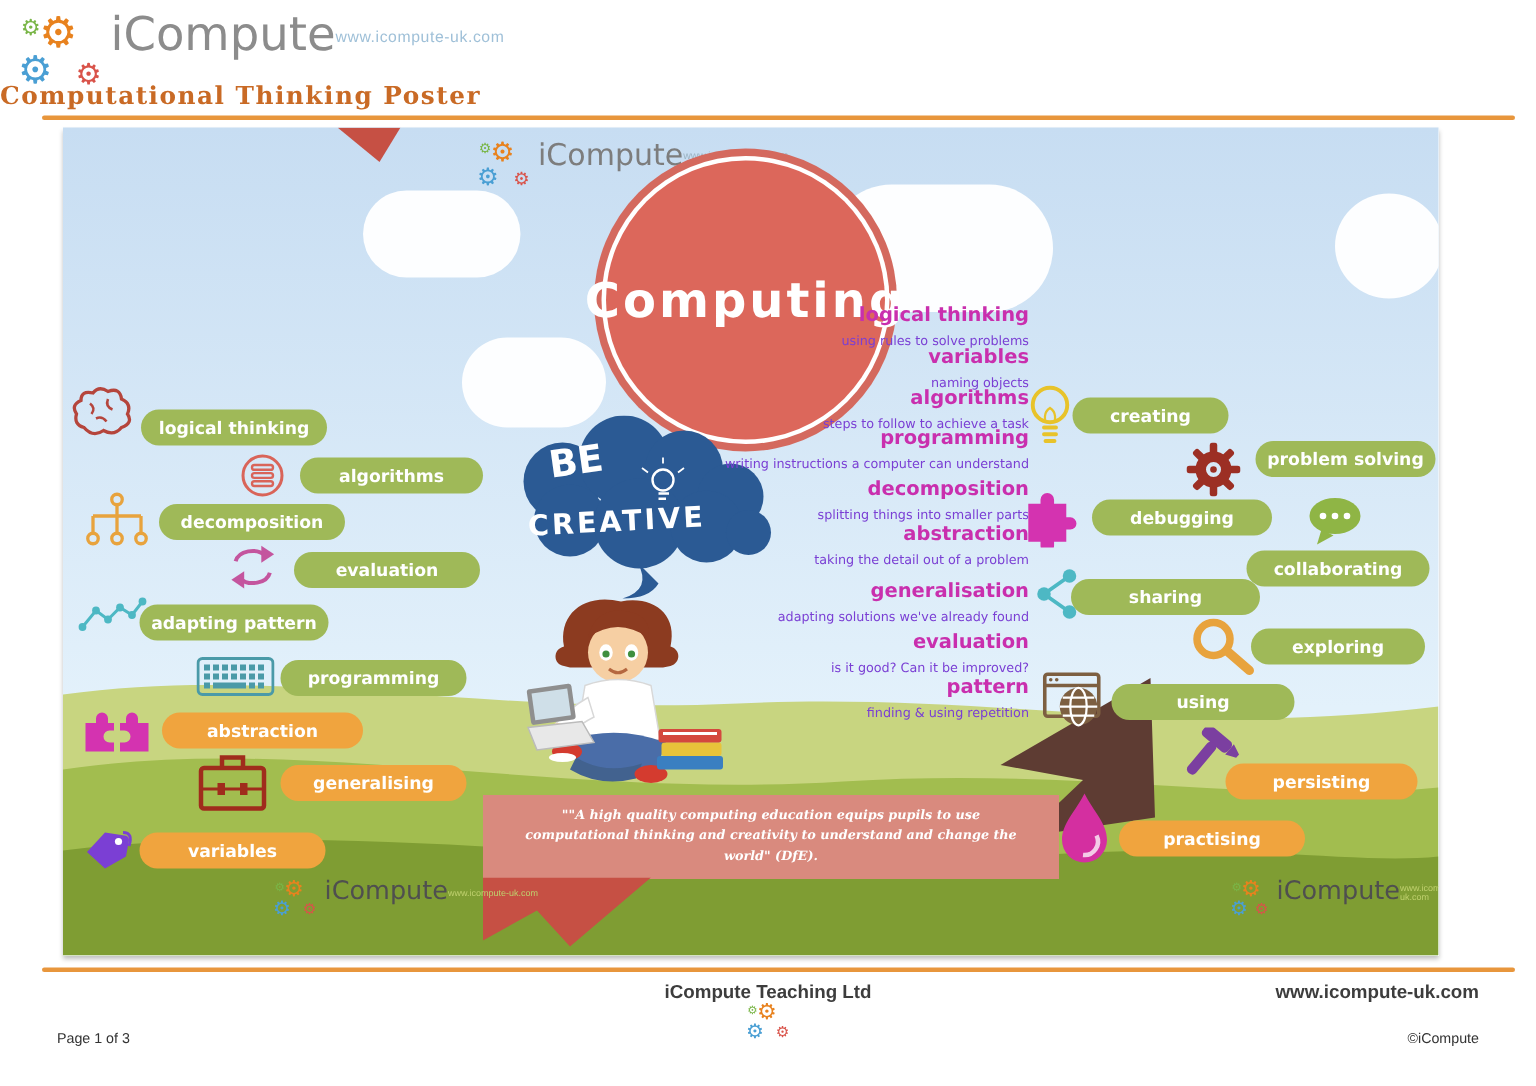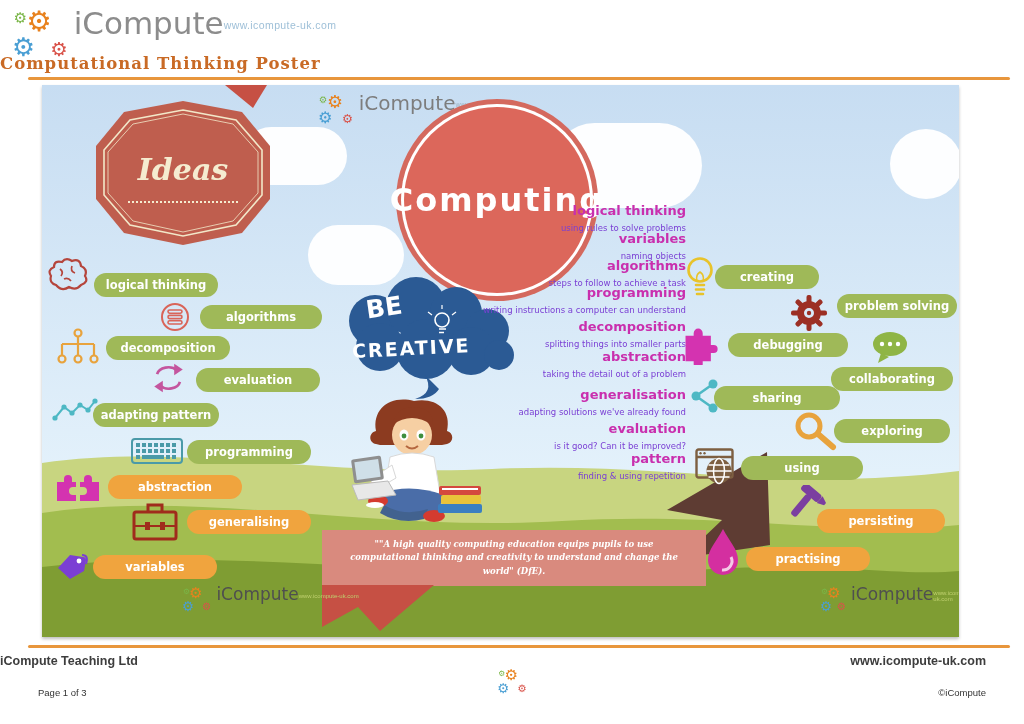--- a/index.html
+++ b/index.html
@@ -61,21 +61,21 @@
   .be{position:absolute;left:26px;top:16px;font-family:"DejaVu Sans",sans-serif;font-weight:bold;
       font-size:25px;color:#fff;transform:rotate(-8deg);}
   .creat{position:absolute;left:12px;top:60px;font-family:"DejaVu Sans",sans-serif;font-weight:bold;
       font-size:19px;color:#fff;letter-spacing:2px;transform:rotate(-3deg);}
   
   .quote{position:absolute;left:280px;top:445px;width:384px;height:56px;background:#d98a7e;
       display:flex;align-items:center;justify-content:center;padding:0 26px;box-sizing:border-box;
       font-family:"DejaVu Serif",serif;font-style:italic;font-weight:bold;font-size:8.5px;color:#fff;
       text-align:center;line-height:1.55;}
   
-  .f-company{position:absolute;left:0;right:0;top:654px;font-weight:bold;font-size:12.5px;color:#3d3d3d;}
+  .f-company{position:absolute;left:0;right:0;top:654px;text-align:center;font-weight:bold;font-size:12.5px;color:#3d3d3d;}
   .f-site{position:absolute;right:38px;top:654px;font-weight:bold;font-size:12.5px;color:#3d3d3d;}
   .f-gears{left:50%;transform:translateX(-50%);top:668px;font-size:14px;}
   .f-page{position:absolute;left:38px;top:687px;font-size:9.5px;color:#333;}
   .f-copy{position:absolute;right:38px;top:687px;font-size:9.5px;color:#333;}
 </style>
 </head>
 <body>
 
 <div class="page">
 
@@ -104,29 +104,20 @@
     <svg class="abs" style="left:0;top:0;" width="917" height="552">
       <path d="M0,378 C140,358 280,392 450,384 C620,376 740,408 917,386 L917,552 L0,552 Z" fill="#c8d580"></path>
       <path d="M0,428 C160,404 330,448 520,436 C680,426 800,452 917,440 L917,552 L0,552 Z" fill="#a2bd4f"></path>
       <path d="M0,482 C200,458 420,502 640,486 C780,475 860,492 917,486 L917,552 L0,552 Z" fill="#7f9d33"></path>
     </svg>
 
     <svg class="abs" style="left:183px;top:0;" width="44" height="24">
       <polygon points="0,0 42,0 28,23" fill="#c65044"></polygon>
     </svg>
 
-    <div class="badge" style="left:50px;top:14px;">
-      <svg viewBox="0 0 182 148">
-        <path d="M91,2 L150,13 L178,47 L178,100 L150,134 L91,146 L32,134 L4,100 L4,47 L32,13 Z" fill="#bf5e4e"></path>
-        <path d="M91,11 L144,21 L170,51 L170,96 L144,126 L91,137 L38,126 L12,96 L12,51 L38,21 Z" fill="none" stroke="#f2e8c9" stroke-width="1.6"></path>
-        <path d="M91,15 L141,25 L166,53 L166,94 L141,122 L91,133 L41,122 L16,94 L16,53 L41,25 Z" fill="none" stroke="#f2e8c9" stroke-width=".8"></path>
-      </svg>
-      <div class="badge-label" style="font-size:30px;">Ideas</div>
-      <div class="badge-dots"></div>
-    </div>
 
 
     <div class="logo lg-top">
       <span class="gears">
           <i class="g g1">⚙</i>
           <i class="g g2">⚙</i>
           <i class="g g3">⚙</i>
           <i class="g g4">⚙</i>
         </span>
       <span class="ltxt">

